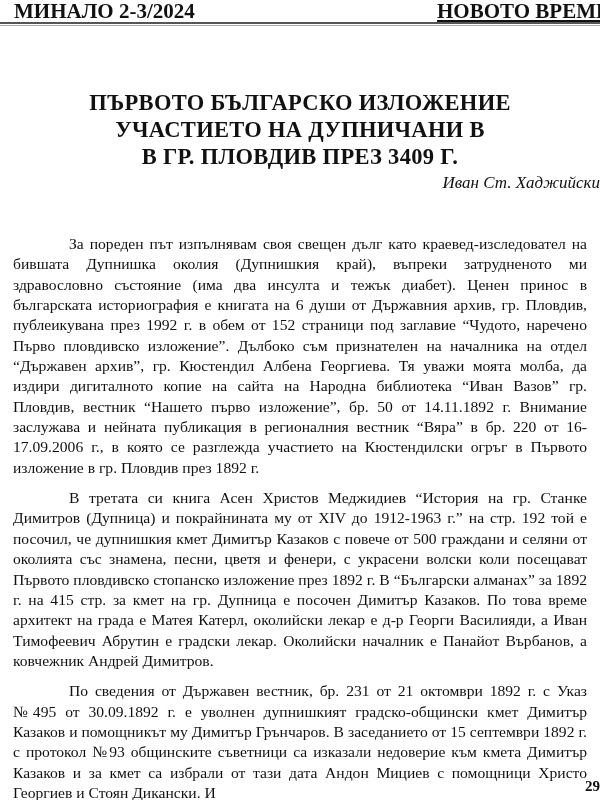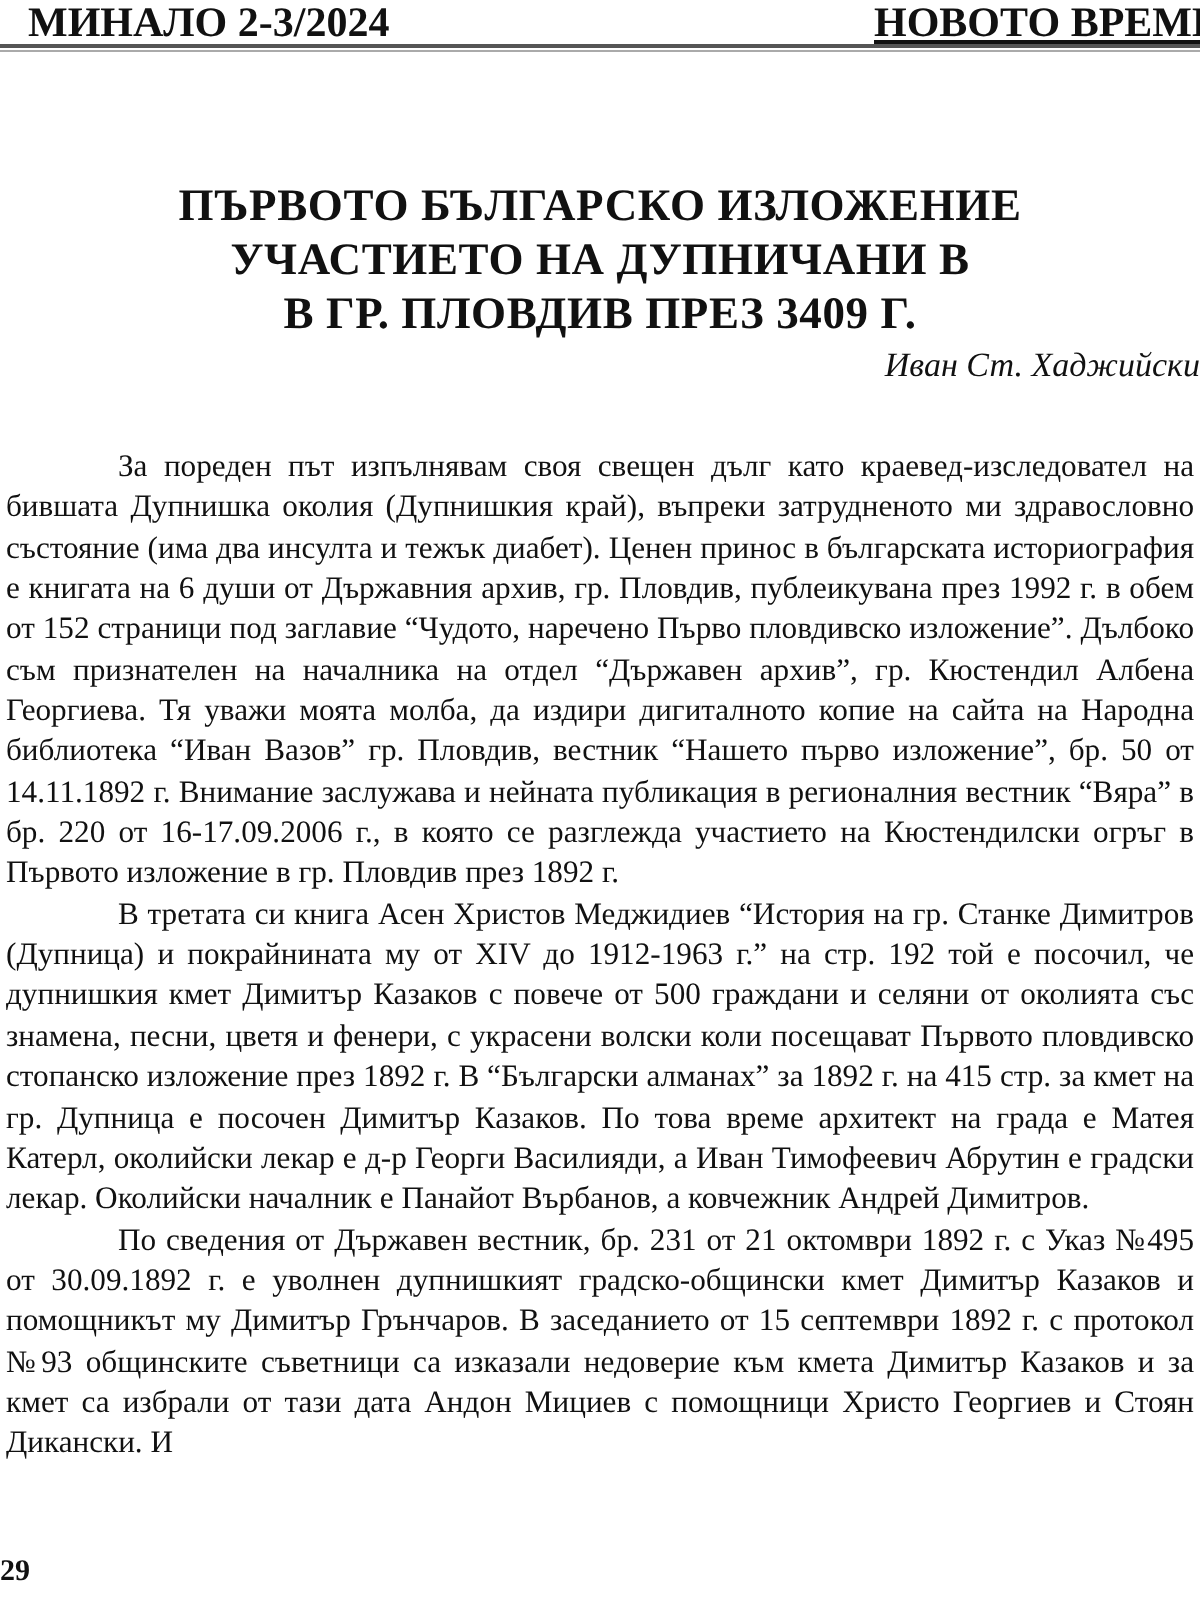--- a/index.html
+++ b/index.html
@@ -5,22 +5,22 @@
     html, body { margin:0; padding:0; background:#ffffff; }
     body { width:600px; height:800px; overflow:hidden; position:relative; color:#111; font-family:"Liberation Serif", "DejaVu Serif", serif; }
     .header { position:absolute; left:0; top:0; width:600px; height:22px;margin-left:12px; }
     .header-left { position:absolute; left:2px; top:-1px; font-weight:bold; font-size:21px; letter-spacing:0px; }
     .header-right { position:absolute; right:2px; top:-1px; font-weight:bold; font-size:21px;text-decoration:underline; }
     .rule { position:absolute; left:0; top:22px; width:600px; height:2px; background:#555; }
     .rule2 { position:absolute; left:0; top:25px; width:600px; height:1px; background:#aaa; }
     .title { position:absolute; left:0; top:89px; width:600px; text-align:center; font-weight:bold; font-size:22.5px; line-height:27px; letter-spacing:0.3px; }
     .author { position:absolute; left:0; top:173px; width:600px; text-align:right; font-style:italic; font-size:17px; }
     .body { position:absolute; left:3px; top:224px; width:594px; font-size:15.6px; line-height:20.35px; text-align:justify; }
-    .body p { margin:0; text-indent:56px; }
-    .pageno { position:absolute; left:0; top:778px; width:600px; text-align:left; font-weight:bold; font-size:15px; }
+    .body p { margin:10px; text-indent:56px; }
+    .pageno { position:absolute; left:0; top:778px; width:600px; text-align:right; font-weight:bold; font-size:15px; }
   </style>
 </head>
 <body>
 
 <div class="header">
   <span class="header-left">МИНАЛО  2-3/2024</span>
   <span class="header-right">НОВОТО ВРЕМЕ</span>
 </div>
 <div class="rule"></div>
 <div class="rule2"></div>

